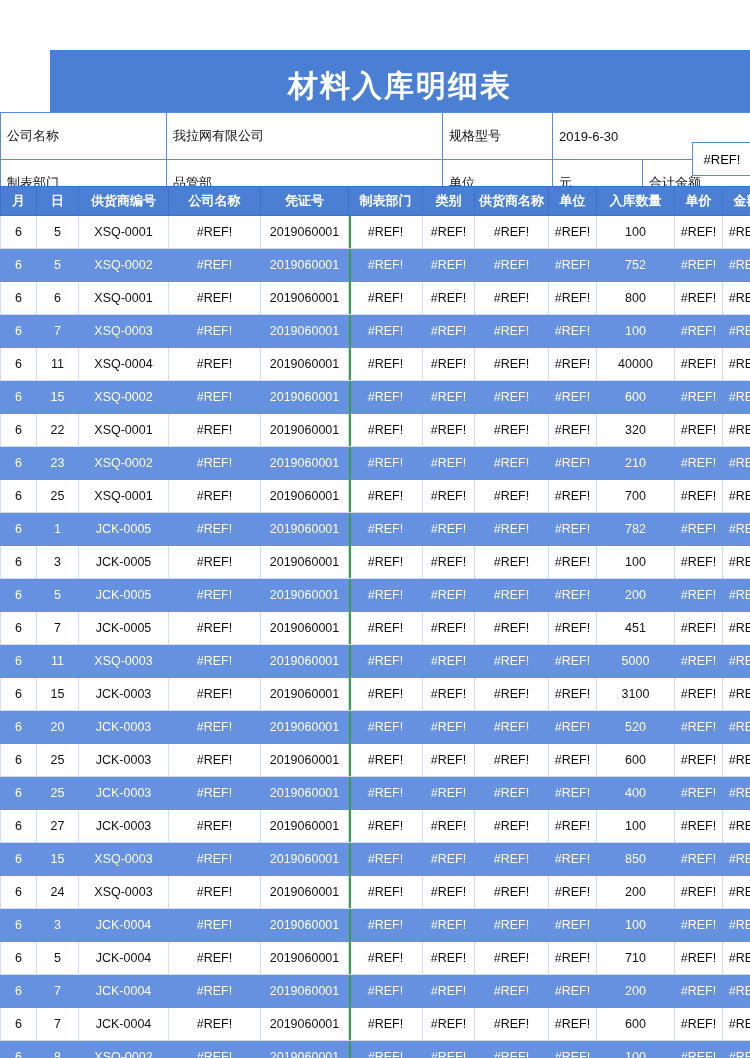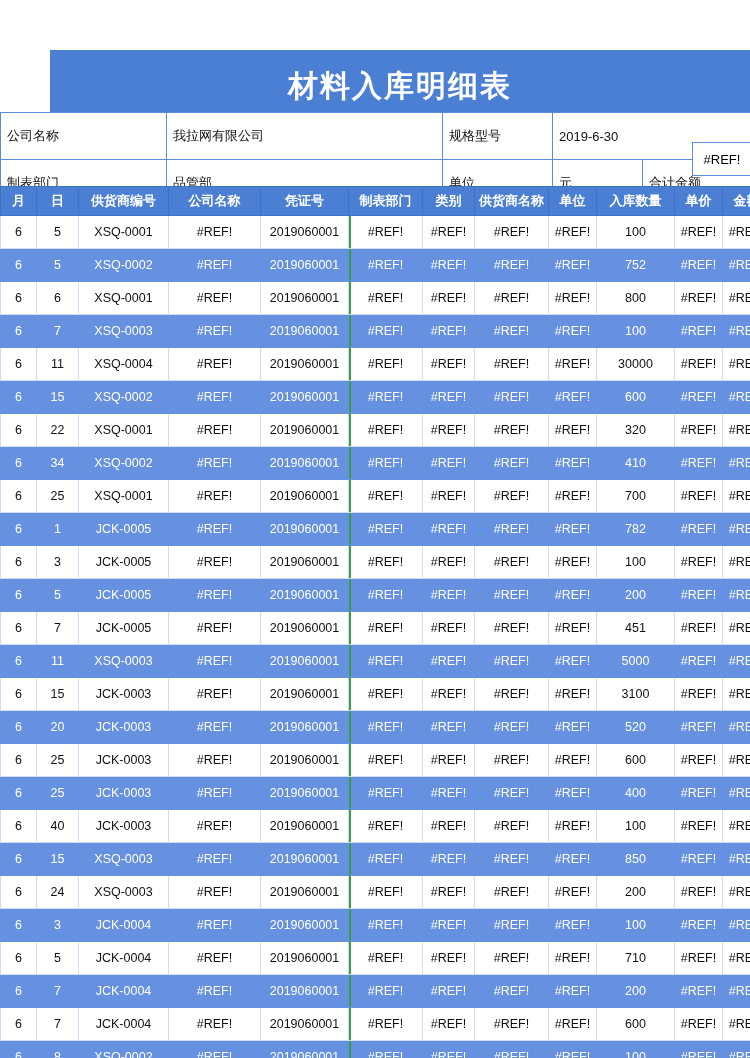--- a/index.html
+++ b/index.html
@@ -240,21 +240,21 @@
         <tr class="band-light">
           <td>6</td>
           <td>11</td>
           <td>XSQ-0004</td>
           <td>#REF!</td>
           <td>2019060001</td>
           <td class="cell-green-left">#REF!</td>
           <td>#REF!</td>
           <td>#REF!</td>
           <td>#REF!</td>
-          <td>30000</td>
+          <td>40000</td>
           <td>#REF!</td>
           <td>#REF!</td>
         </tr>
         <tr class="band-dark">
           <td>6</td>
           <td>15</td>
           <td>XSQ-0002</td>
           <td>#REF!</td>
           <td>2019060001</td>
           <td class="cell-green-left">#REF!</td>
@@ -274,29 +274,29 @@
           <td class="cell-green-left">#REF!</td>
           <td>#REF!</td>
           <td>#REF!</td>
           <td>#REF!</td>
           <td>320</td>
           <td>#REF!</td>
           <td>#REF!</td>
         </tr>
         <tr class="band-dark">
           <td>6</td>
-          <td>34</td>
+          <td>23</td>
           <td>XSQ-0002</td>
           <td>#REF!</td>
           <td>2019060001</td>
           <td class="cell-green-left">#REF!</td>
           <td>#REF!</td>
           <td>#REF!</td>
           <td>#REF!</td>
-          <td>410</td>
+          <td>210</td>
           <td>#REF!</td>
           <td>#REF!</td>
         </tr>
         <tr class="band-light">
           <td>6</td>
           <td>25</td>
           <td>XSQ-0001</td>
           <td>#REF!</td>
           <td>2019060001</td>
           <td class="cell-green-left">#REF!</td>
@@ -428,21 +428,21 @@
           <td class="cell-green-left">#REF!</td>
           <td>#REF!</td>
           <td>#REF!</td>
           <td>#REF!</td>
           <td>400</td>
           <td>#REF!</td>
           <td>#REF!</td>
         </tr>
         <tr class="band-light">
           <td>6</td>
-          <td>40</td>
+          <td>27</td>
           <td>JCK-0003</td>
           <td>#REF!</td>
           <td>2019060001</td>
           <td class="cell-green-left">#REF!</td>
           <td>#REF!</td>
           <td>#REF!</td>
           <td>#REF!</td>
           <td>100</td>
           <td>#REF!</td>
           <td>#REF!</td>

